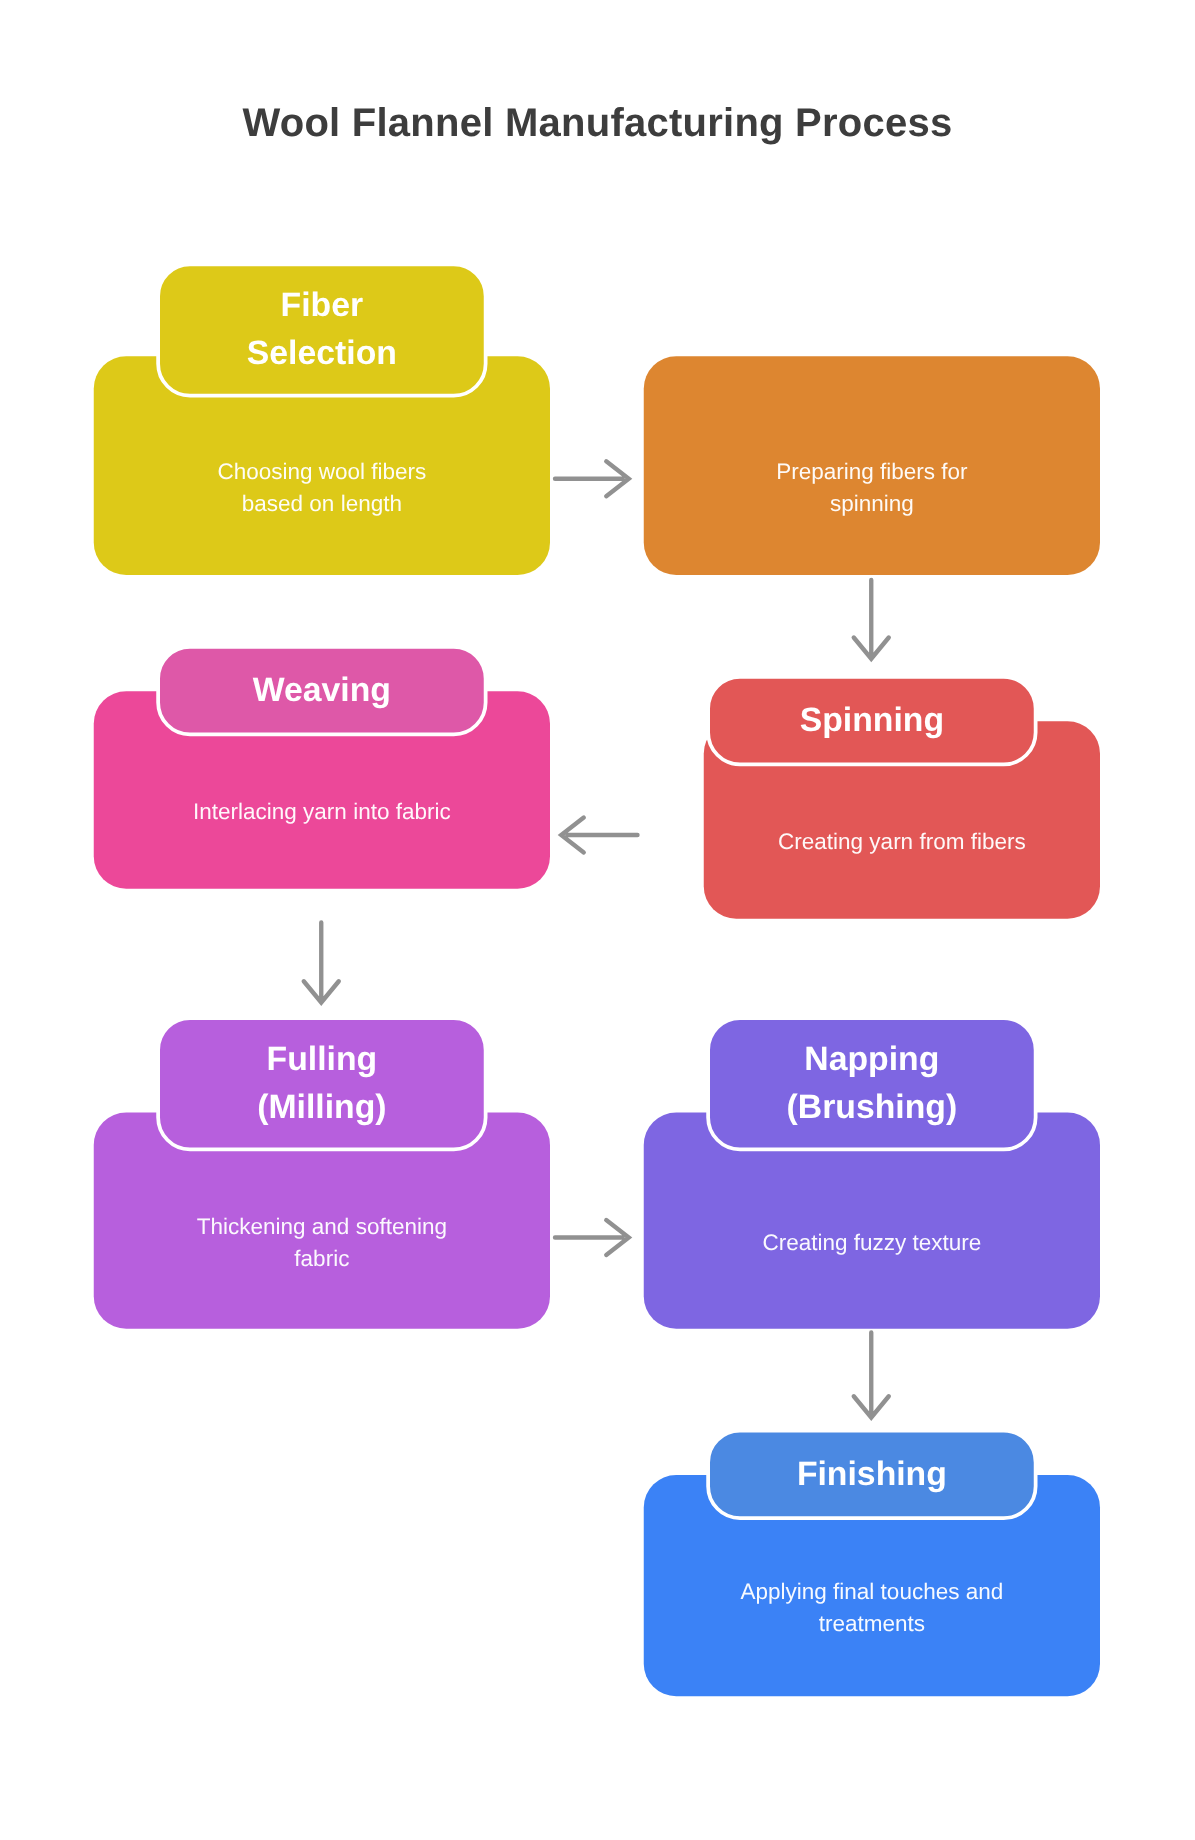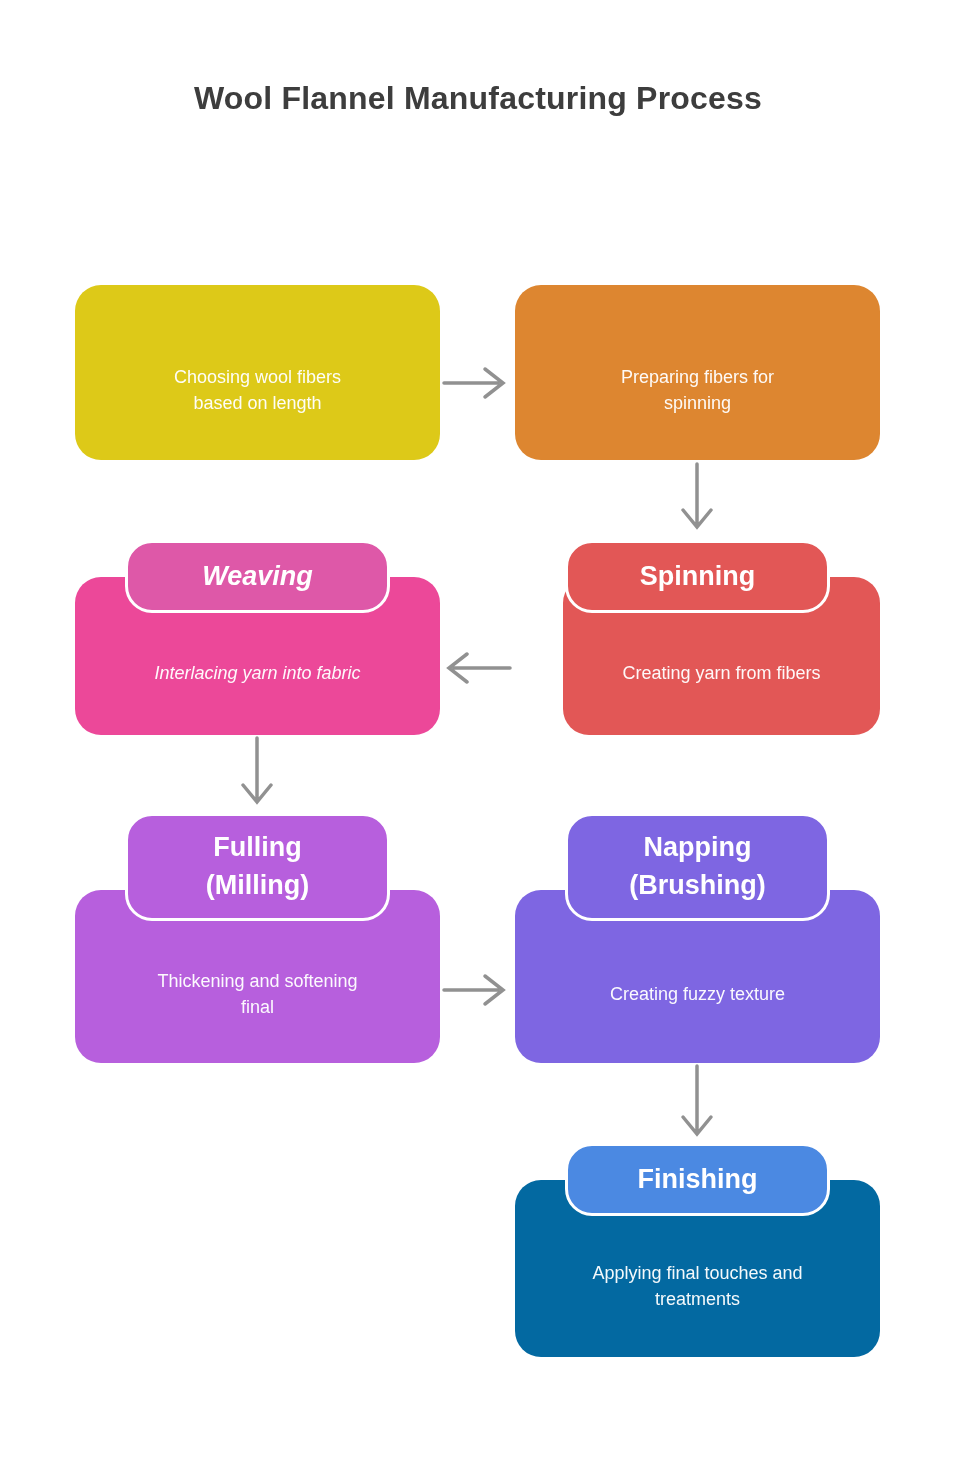--- a/index.html
+++ b/index.html
@@ -74,34 +74,38 @@
   }
 </style>
 </head>
 <body>
 
 <div class="canvas">
 
   <div class="diagram-title" style="color: rgb(61, 61, 61);">Wool Flannel Manufacturing Process</div>
 
   <div class="node" style="left:75px; top:210px;">
+    <div class="node-header" style="background-color: rgb(221, 201, 24);">
+      <span>Fiber
+Selection</span>
+    </div>
     <div class="node-body" style="top: 75px; height: 175px; background-color: rgb(221, 201, 24);">
       <span>Choosing wool fibers
 based on length</span>
     </div>
   </div>
 
   <div class="node" style="left:515px; top:210px;">
     <div class="node-body" style="top: 75px; height: 175px; background-color: rgb(221, 134, 48);">
       <span>Preparing fibers for
 spinning</span>
     </div>
   </div>
 
-  <div class="node" style="left:75px; top:540px;font-style:italic;">
+  <div class="node" style="left:75px; top:516px;">
     <div class="node-header" style="background-color: rgb(222, 88, 168);">
       <span>Weaving</span>
     </div>
     <div class="node-body" style="top: 37px; height: 158px; background-color: #ec4899;">
       <span>Interlacing yarn into fabric</span>
     </div>
   </div>
 
   <div class="node" style="left:515px; top:540px;">
     <div class="node-header" style="background-color: rgb(226, 87, 86);">
@@ -112,39 +116,39 @@
     </div>
   </div>
 
   <div class="node" style="left:75px; top:813px;">
     <div class="node-header" style="background-color: rgb(183, 95, 221);">
       <span>Fulling
 (Milling)</span>
     </div>
     <div class="node-body" style="top: 77px; height: 173px; background-color: rgb(183, 95, 221);">
       <span>Thickening and softening
-final</span>
+fabric</span>
     </div>
   </div>
 
   <div class="node" style="left:515px; top:813px;">
     <div class="node-header" style="background-color: rgb(126, 102, 226);">
       <span>Napping
 (Brushing)</span>
     </div>
     <div class="node-body" style="top: 77px; height: 173px; background-color: rgb(126, 102, 226);">
       <span>Creating fuzzy texture</span>
     </div>
   </div>
 
   <div class="node" style="left:515px; top:1143px;">
     <div class="node-header" style="background-color: rgb(75, 137, 226);">
       <span>Finishing</span>
     </div>
-    <div class="node-body" style="top: 37px; height: 177px; background-color: #0369a1;">
+    <div class="node-body" style="top: 37px; height: 177px; background-color: #3b82f6;">
       <span>Applying final touches and
 treatments</span>
     </div>
   </div>
 
   <svg class="arrow-layer" viewBox="0 0 956 1472">
     <path d="M444 383 H498 M485 369 L503 383 L485 397" style="stroke: rgb(145, 145, 145);"></path>
     <path d="M697 464 V523 M683 510 L697 527 L711 510" style="stroke: rgb(145, 145, 145);"></path>
     <path d="M510 668 H454 M467 654 L449 668 L467 682" style="stroke: rgb(145, 145, 145);"></path>
     <path d="M257 738 V798 M243 785 L257 802 L271 785" style="stroke: rgb(145, 145, 145);"></path>

